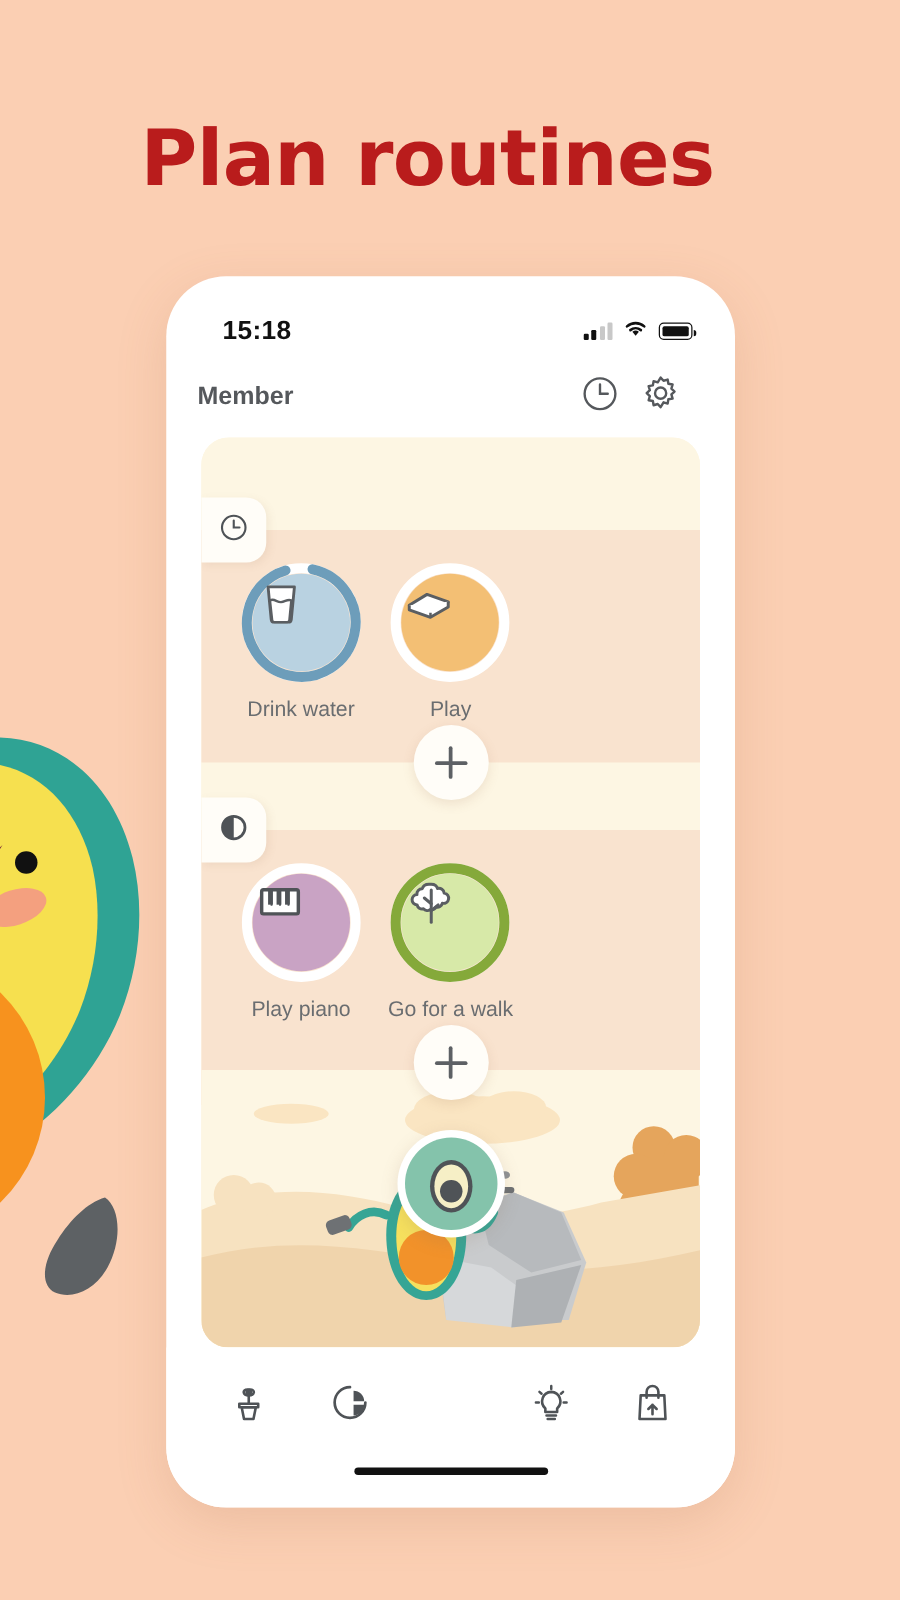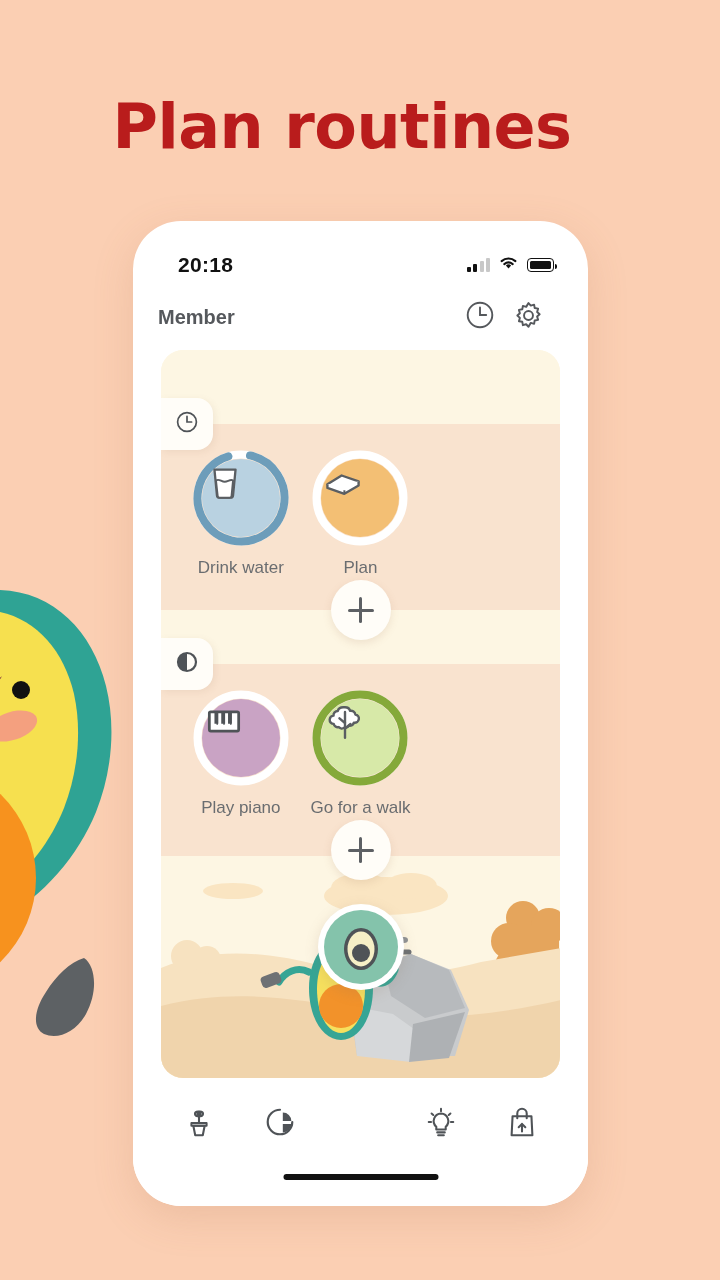--- a/index.html
+++ b/index.html
@@ -182,21 +182,21 @@
   }
 </style>
 </head>
 <body>
 
 <div class="headline">Plan routines</div>
 
 <div class="phone">
 
   <div class="statusbar">
-    <div class="status-time">20:18</div>
+    <div class="status-time">15:18</div>
     <div class="status-icons">
       <span class="sig">
           <i></i>
           <i></i>
           <i></i>
           <i></i>
         </span>
       <span>
         <svg width="19" height="14" viewBox="0 0 19 14">
           <path d="M9.5 12.6l-2.6-3.2a4.1 4.1 0 0 1 5.2 0z" fill="#111"></path>
@@ -271,21 +271,21 @@
             <div class="disc" style="background:#f3bf74">
               <span>
                 <svg width="44" height="44" viewBox="0 0 48 48">
                   <path d="M7 27.5L22.5 18l18.5 6.5L25.5 34z" fill="#ffffff" stroke="#5a5e62" stroke-width="2.6" stroke-linejoin="round"></path>
                   <path d="M7 27.5v4L25.5 38l15.5-9v-4.5" fill="#ffffff" stroke="#5a5e62" stroke-width="2.6" stroke-linejoin="round"></path>
                   <path d="M25.5 34v4" stroke="#5a5e62" stroke-width="2.2"></path>
                 </svg>
               </span>
             </div>
           </div>
-          <div class="habit-label">Plan</div>
+          <div class="habit-label">Play</div>
         </div>
 
       </div>
 
       <div style="height:32px"></div>
       <div class="plus-row">
         <div class="plusbtn"></div>
       </div>
     </div>
 

